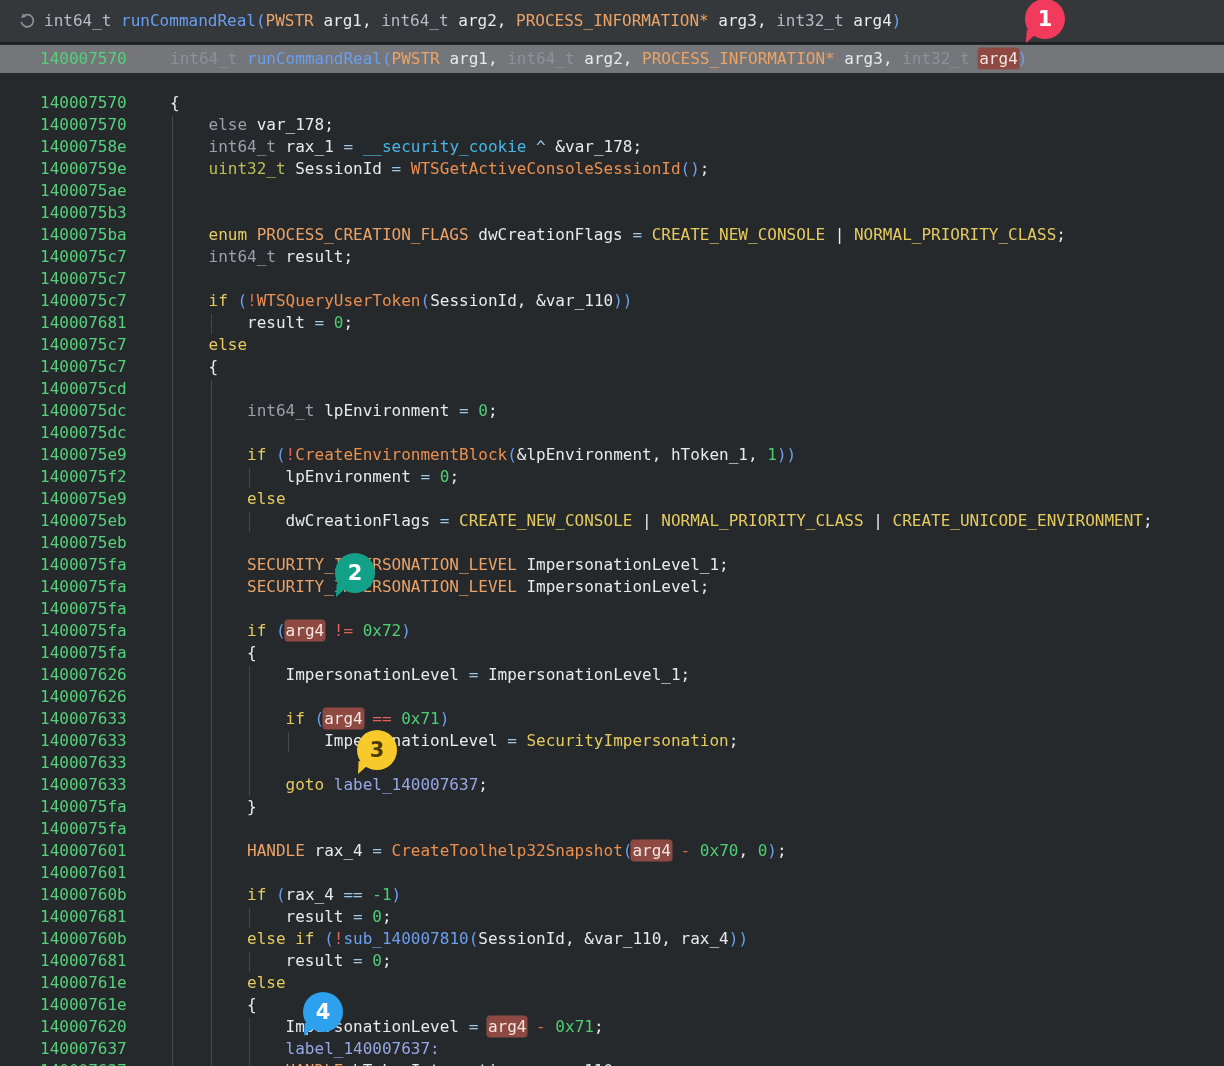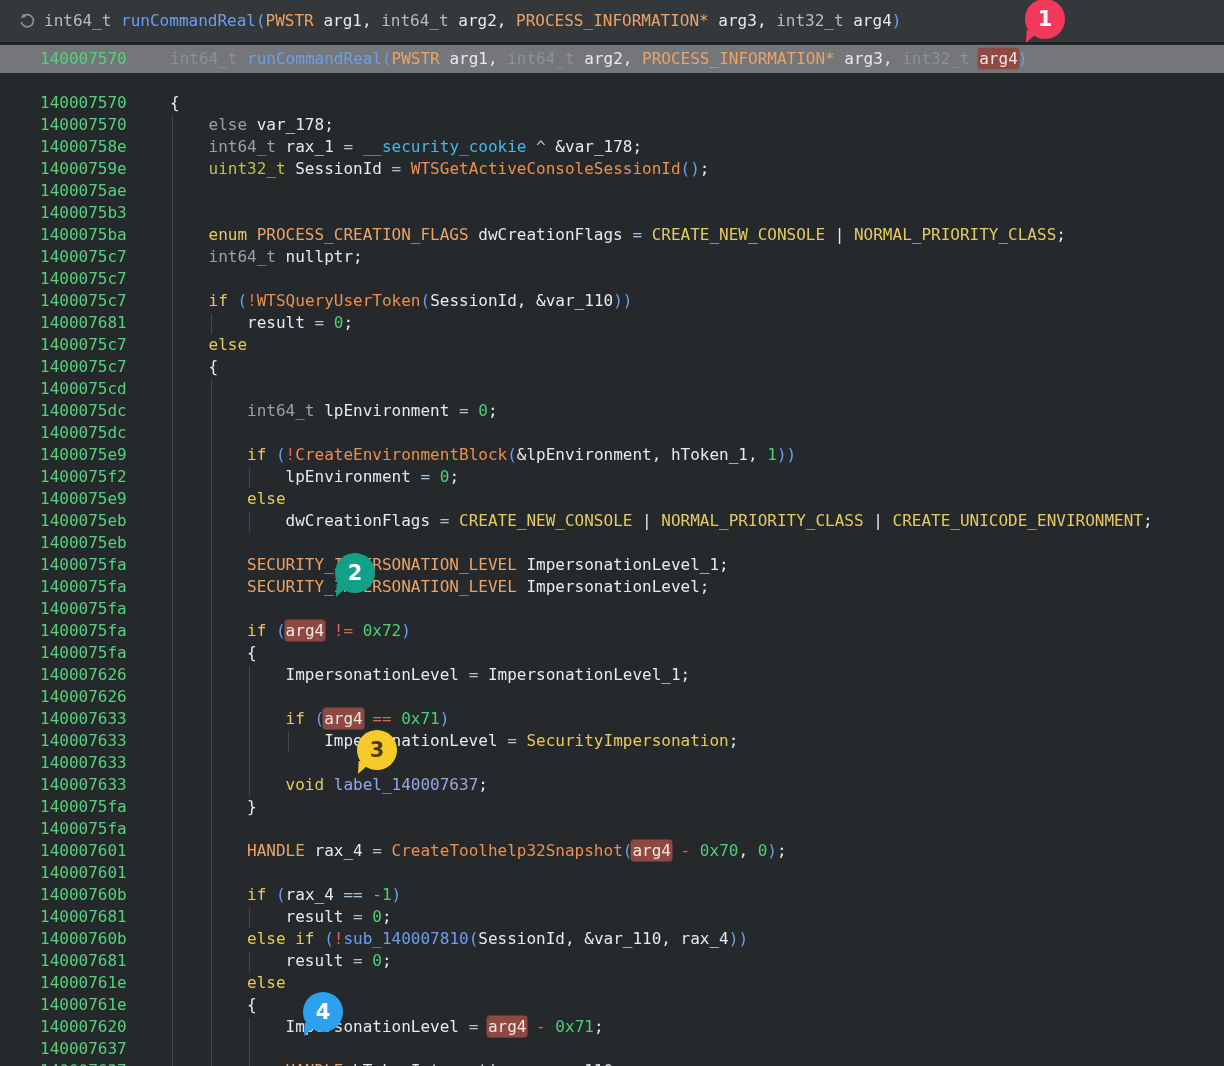--- a/index.html
+++ b/index.html
@@ -75,21 +75,21 @@
     </div>
     <div class="line" style="top: 202px;">
       <span class="addr" style="color: rgb(85, 209, 123);">1400075b3</span>
     </div>
     <div class="line" style="top: 224px;">
       <span class="addr" style="color: rgb(85, 209, 123);">1400075ba</span>
       <span class="lcode"><span style="color: rgb(232, 234, 236);">    </span><span style="color: rgb(229, 203, 95);">enum</span><span style="color: rgb(232, 234, 236);"> </span><span style="color: rgb(235, 163, 103);">PROCESS_CREATION_FLAGS</span><span style="color: rgb(232, 234, 236);"> dwCreationFlags </span><span style="color: rgb(163, 198, 227);">=</span><span style="color: rgb(232, 234, 236);"> </span><span style="color: rgb(229, 203, 95);">CREATE_NEW_CONSOLE</span><span style="color: rgb(232, 234, 236);"> | </span><span style="color: rgb(229, 203, 95);">NORMAL_PRIORITY_CLASS</span><span style="color: rgb(232, 234, 236);">;</span></span>
     </div>
     <div class="line" style="top: 246px;">
       <span class="addr" style="color: rgb(85, 209, 123);">1400075c7</span>
-      <span class="lcode"><span style="color: rgb(232, 234, 236);">    </span><span style="color: rgb(154, 161, 167);">int64_t</span><span style="color: rgb(232, 234, 236);"> nullptr;</span></span>
+      <span class="lcode"><span style="color: rgb(232, 234, 236);">    </span><span style="color: rgb(154, 161, 167);">int64_t</span><span style="color: rgb(232, 234, 236);"> result;</span></span>
     </div>
     <div class="line" style="top: 268px;">
       <span class="addr" style="color: rgb(85, 209, 123);">1400075c7</span>
       <span class="lcode"></span>
     </div>
     <div class="line" style="top: 290px;">
       <span class="addr" style="color: rgb(85, 209, 123);">1400075c7</span>
       <span class="lcode"><span style="color: rgb(232, 234, 236);">    </span><span style="color: rgb(229, 203, 95);">if</span><span style="color: rgb(232, 234, 236);"> </span><span style="color: rgb(107, 159, 238);">(</span><span style="color: rgb(226, 99, 90);">!</span><span style="color: rgb(236, 143, 79);">WTSQueryUserToken</span><span style="color: rgb(107, 159, 238);">(</span><span style="color: rgb(232, 234, 236);">SessionId, &amp;var_110</span><span style="color: rgb(107, 159, 238);">))</span></span>
     </div>
     <div class="line" style="top: 312px;">
@@ -170,21 +170,21 @@
     <div class="line" style="top: 730px;">
       <span class="addr" style="color: rgb(85, 209, 123);">140007633</span>
       <span class="lcode"><span style="color: rgb(232, 234, 236);">                ImpersonationLevel </span><span style="color: rgb(163, 198, 227);">=</span><span style="color: rgb(232, 234, 236);"> </span><span style="color: rgb(229, 203, 95);">SecurityImpersonation</span><span style="color: rgb(232, 234, 236);">;</span></span>
     </div>
     <div class="line" style="top: 752px;">
       <span class="addr" style="color: rgb(85, 209, 123);">140007633</span>
       <span class="lcode"></span>
     </div>
     <div class="line" style="top: 774px;">
       <span class="addr" style="color: rgb(85, 209, 123);">140007633</span>
-      <span class="lcode"><span style="color: rgb(232, 234, 236);">            </span><span style="color: rgb(229, 203, 95);">void</span><span style="color: rgb(232, 234, 236);"> </span><span style="color: rgb(151, 167, 228);">label_140007637</span><span style="color: rgb(232, 234, 236);">;</span></span>
+      <span class="lcode"><span style="color: rgb(232, 234, 236);">            </span><span style="color: rgb(229, 203, 95);">goto</span><span style="color: rgb(232, 234, 236);"> </span><span style="color: rgb(151, 167, 228);">label_140007637</span><span style="color: rgb(232, 234, 236);">;</span></span>
     </div>
     <div class="line" style="top: 796px;">
       <span class="addr" style="color: rgb(85, 209, 123);">1400075fa</span>
       <span class="lcode"><span style="color: rgb(232, 234, 236);">        }</span></span>
     </div>
     <div class="line" style="top: 818px;">
       <span class="addr" style="color: rgb(85, 209, 123);">1400075fa</span>
       <span class="lcode"></span>
     </div>
     <div class="line" style="top: 840px;">
@@ -218,20 +218,21 @@
     <div class="line" style="top: 994px;">
       <span class="addr" style="color: rgb(85, 209, 123);">14000761e</span>
       <span class="lcode"><span style="color: rgb(232, 234, 236);">        {</span></span>
     </div>
     <div class="line" style="top: 1016px;">
       <span class="addr" style="color: rgb(85, 209, 123);">140007620</span>
       <span class="lcode"><span style="color: rgb(232, 234, 236);">            ImpersonationLevel </span><span style="color: rgb(163, 198, 227);">=</span><span style="color: rgb(232, 234, 236);"> </span><span class="hl" style="--hlbg: #8e4a42; background: rgb(142, 74, 66); color: rgb(243, 230, 226);">arg4</span><span style="color: rgb(232, 234, 236);"> </span><span style="color: rgb(226, 99, 90);">-</span><span style="color: rgb(232, 234, 236);"> </span><span style="color: rgb(78, 207, 116);">0x71</span><span style="color: rgb(232, 234, 236);">;</span></span>
     </div>
     <div class="line" style="top: 1038px;">
       <span class="addr" style="color: rgb(85, 209, 123);">140007637</span>
+      <span class="lcode"><span style="color: rgb(232, 234, 236);">            </span><span style="color: rgb(151, 167, 228);">label_140007637</span><span style="color: rgb(151, 167, 228);">:</span></span>
     </div>
     <div class="line" style="top: 1060px;">
       <span class="addr" style="color: rgb(85, 209, 123);">140007637</span>
       <span class="lcode"><span style="color: rgb(232, 234, 236);">            </span><span style="color: rgb(235, 163, 103);">HANDLE</span><span style="color: rgb(232, 234, 236);"> hTokenInteractive </span><span style="color: rgb(163, 198, 227);">=</span><span style="color: rgb(232, 234, 236);"> var_110;</span></span>
     </div>
     <div class="guide" style="left: 172px; top: 116px; height: 950px; background: rgb(68, 72, 77);"></div>
     <div class="guide" style="left: 210.5px; top: 314px; height: 20px; background: rgb(68, 72, 77);"></div>
     <div class="guide" style="left: 210.5px; top: 380px; height: 686px; background: rgb(68, 72, 77);"></div>
     <div class="guide" style="left: 249px; top: 468px; height: 20px; background: rgb(68, 72, 77);"></div>
     <div class="guide" style="left: 249px; top: 512px; height: 20px; background: rgb(68, 72, 77);"></div>

